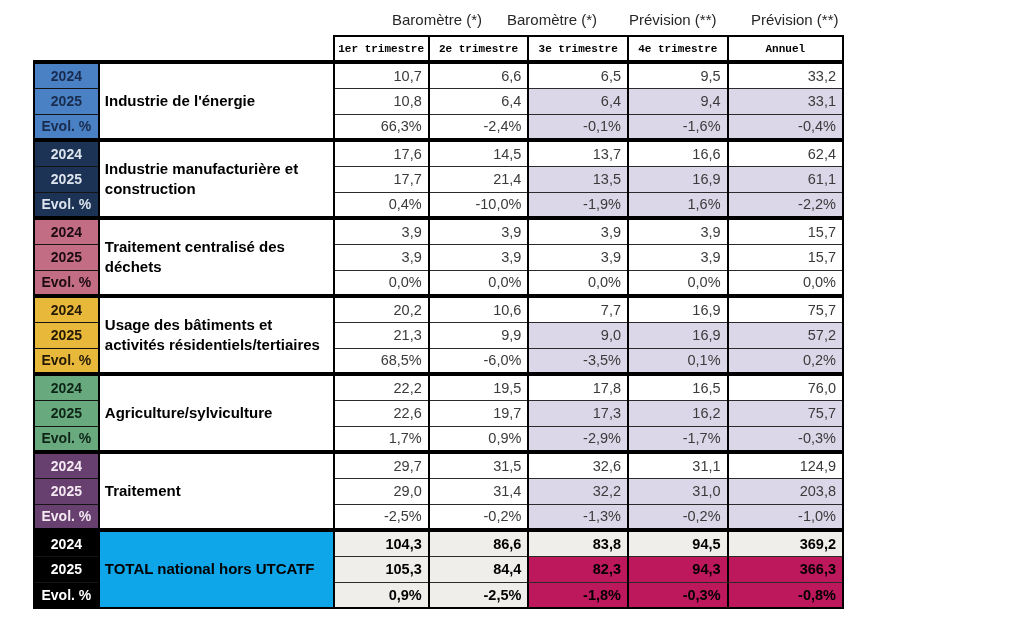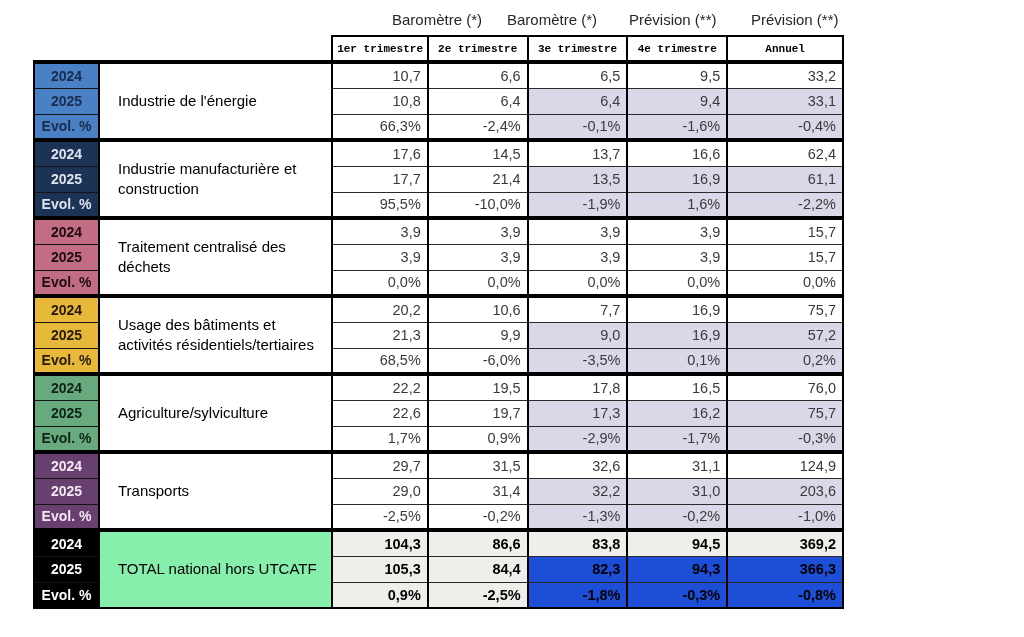--- a/index.html
+++ b/index.html
@@ -12,31 +12,31 @@
   .tl{box-sizing:border-box;font-size:15px;color:#262626;padding-left:7px;white-space:nowrap;}
   .tl.w1{width:115px}.tl.w2{width:122px}.tl.w3{width:122px}.tl.w4{width:122px}
 
   
   table.grid{position:absolute;left:33px;top:35px;border-collapse:collapse;table-layout:fixed;}
   td,th{height:26px;padding:0;box-sizing:border-box;overflow:hidden;}
   .blank{border:none;background:#ffffff;}
   .col-h{border:2px solid #000;font-size:11px;font-weight:bold;text-align:center;color:#000;background:#fff;font-family:Liberation Mono, monospace;}
   .year{border-left:2px solid #000;border-right:2px solid #000;border-top:1px solid #141414;
         border-bottom:1px solid #141414;text-align:center;font-size:14px;font-weight:bold;}
-  .sector-name{border:2px solid #000;font-size:15px;font-weight:normal;color:#000;background:#fff;
-        text-align:left;padding-left:18px;line-height:1.35;}
+  .sector-name{border:2px solid #000;font-size:15px;font-weight:bold;color:#000;background:#fff;
+        text-align:left;padding-left:5px;line-height:1.35;}
   .val{border-left:2px solid #000;border-right:2px solid #000;border-top:1px solid #2b2b2b;
        border-bottom:1px solid #2b2b2b;text-align:right;padding-right:6px;font-size:14.5px;
        color:#3a3a3a;background:#fff;white-space:nowrap;}
   .shade{background:#dcd7e8;}
   .group-top td{border-top:4px solid #000000;}
   tr:last-child td{border-bottom:2px solid #000;}
   .total-row .val{font-weight:bold;color:#000;background:#efeeeb;}
-  .total-row .val.shade{background:#1d4ed8;}
-  .total-name{background:#86efac;}
+  .total-row .val.shade{background:#be185d;}
+  .total-name{background:#0ea5e9;}
 </style>
 </head>
 <body>
 
 <div class="page">
 
   <div class="top-labels">
     <div class="tl-spacer"></div>
     <div class="tl w1">Baromètre (*)</div>
     <div class="tl w2">Baromètre (*)</div>
@@ -100,21 +100,21 @@
         <tr>
           <td class="year" style="background: rgb(28, 51, 85); color: rgb(221, 228, 238);">2025</td>
           <td class="val">17,7</td>
           <td class="val">21,4</td>
           <td class="val shade">13,5</td>
           <td class="val shade">16,9</td>
           <td class="val shade">61,1</td>
         </tr>
         <tr>
           <td class="year" style="background: rgb(28, 51, 85); color: rgb(221, 228, 238);">Evol. %</td>
-          <td class="val">95,5%</td>
+          <td class="val">0,4%</td>
           <td class="val">-10,0%</td>
           <td class="val shade">-1,9%</td>
           <td class="val shade">1,6%</td>
           <td class="val shade">-2,2%</td>
         </tr>
         <tr class="group-top">
           <td class="year" style="background: rgb(194, 109, 132); color: rgb(29, 11, 18);">2024</td>
           <td class="sector-name" rowspan="3">Traitement centralisé des déchets</td>
           <td class="val">3,9</td>
           <td class="val">3,9</td>
@@ -183,34 +183,34 @@
         <tr>
           <td class="year" style="background: rgb(104, 170, 126); color: rgb(14, 36, 23);">Evol. %</td>
           <td class="val">1,7%</td>
           <td class="val">0,9%</td>
           <td class="val shade">-2,9%</td>
           <td class="val shade">-1,7%</td>
           <td class="val shade">-0,3%</td>
         </tr>
         <tr class="group-top">
           <td class="year" style="background: rgb(104, 64, 111); color: rgb(244, 233, 243);">2024</td>
-          <td class="sector-name" rowspan="3">Transports</td>
+          <td class="sector-name" rowspan="3">Traitement</td>
           <td class="val">29,7</td>
           <td class="val">31,5</td>
           <td class="val">32,6</td>
           <td class="val">31,1</td>
           <td class="val">124,9</td>
         </tr>
         <tr>
           <td class="year" style="background: rgb(104, 64, 111); color: rgb(244, 233, 243);">2025</td>
           <td class="val">29,0</td>
           <td class="val">31,4</td>
           <td class="val shade">32,2</td>
           <td class="val shade">31,0</td>
-          <td class="val shade">203,6</td>
+          <td class="val shade">203,8</td>
         </tr>
         <tr>
           <td class="year" style="background: rgb(104, 64, 111); color: rgb(244, 233, 243);">Evol. %</td>
           <td class="val">-2,5%</td>
           <td class="val">-0,2%</td>
           <td class="val shade">-1,3%</td>
           <td class="val shade">-0,2%</td>
           <td class="val shade">-1,0%</td>
         </tr>
         <tr class="group-top total-row">

